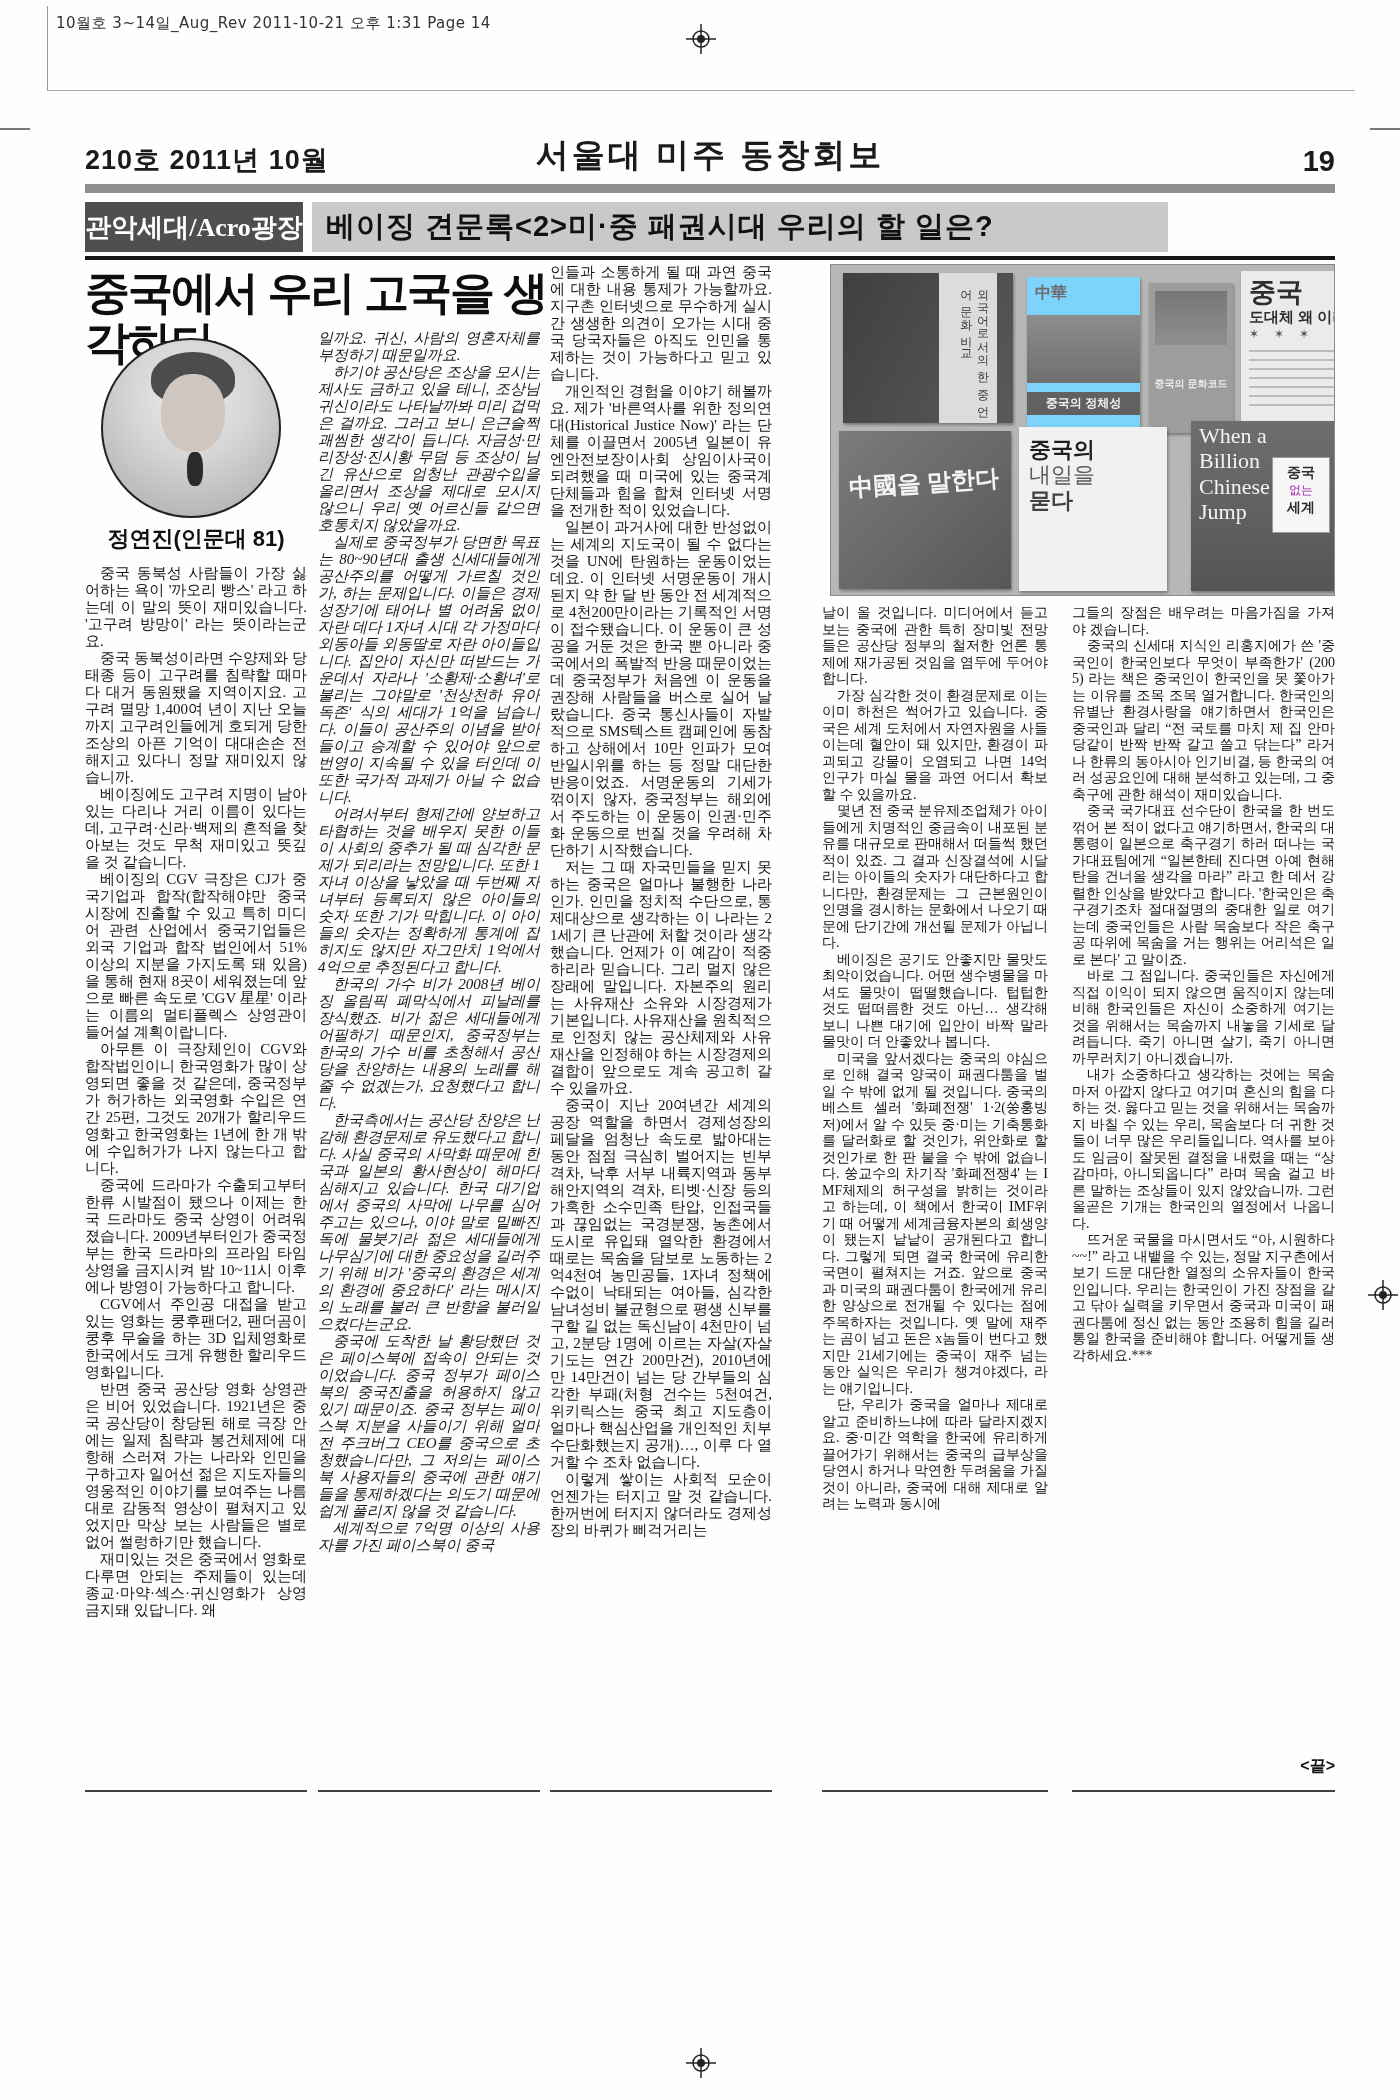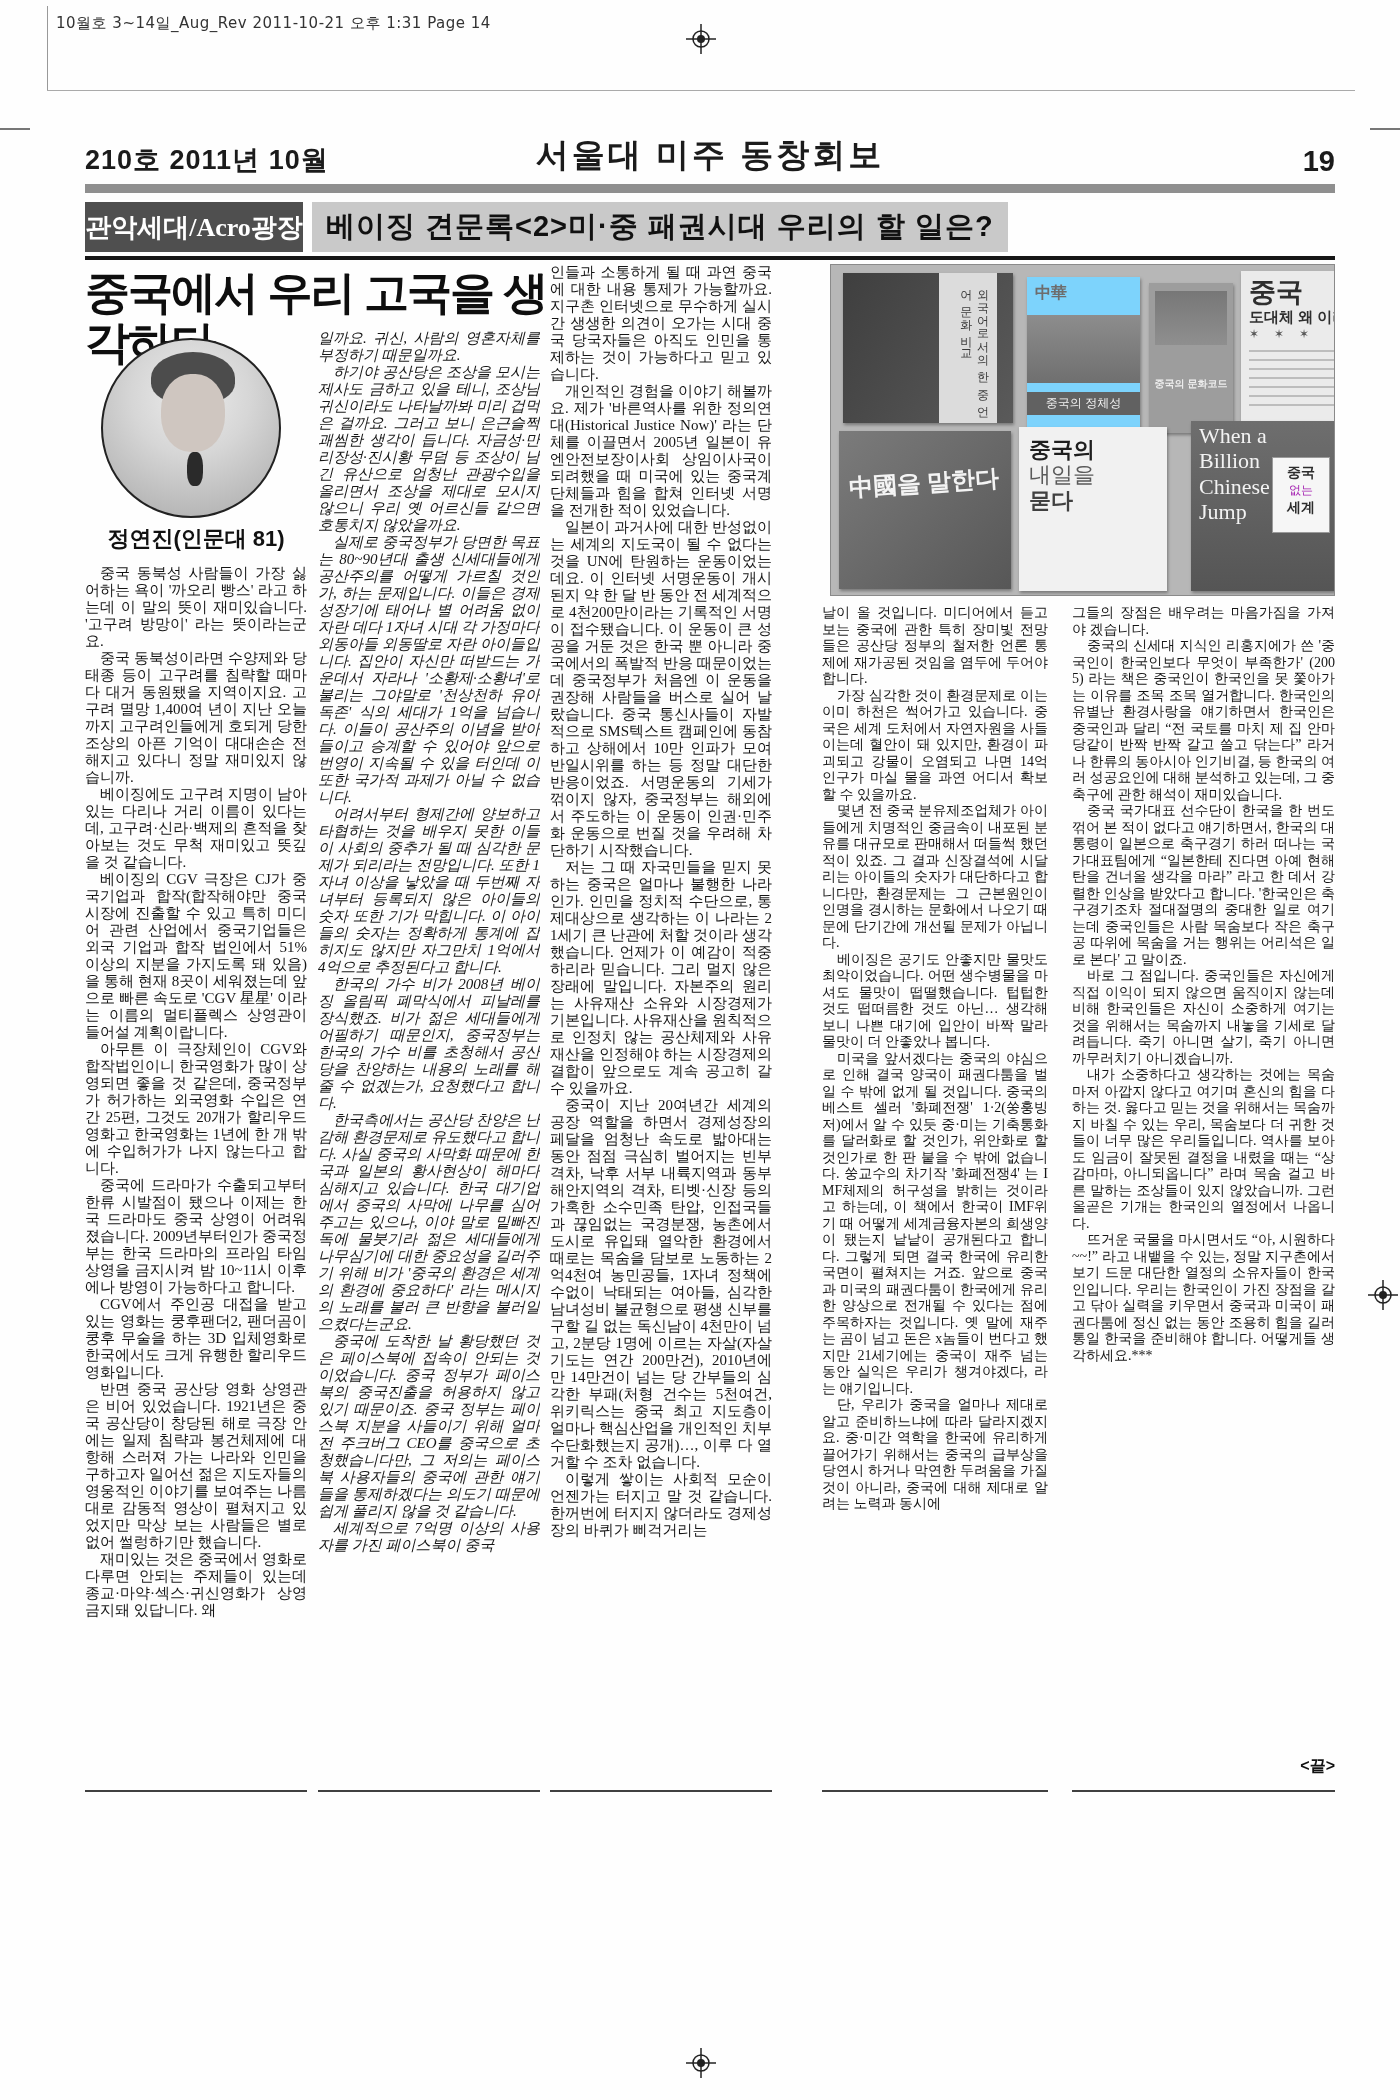--- a/index.html
+++ b/index.html
@@ -22,21 +22,21 @@
   .masthead{position:absolute;left:85px;top:128px;width:1250px;height:52px;
             font-family:"Liberation Sans",sans-serif;font-weight:bold;}
   .mast-issue{position:absolute;left:0;bottom:2px;font-size:27px;letter-spacing:1px;}
   .mast-title{position:absolute;left:0;right:0;bottom:2px;text-align:center;font-size:33px;letter-spacing:3px;}
   .mast-page{position:absolute;right:0;bottom:2px;font-size:29px;}
   .mast-rule{position:absolute;left:85px;top:184px;width:1250px;height:9px;background:#8f8f8f;}
   
   .sec-box{position:absolute;left:85px;top:202px;width:218px;height:50px;background:#4f4f4f;
            color:#fff;font-size:26px;font-weight:bold;display:flex;align-items:center;justify-content:center;
            font-family:"Liberation Serif",serif;letter-spacing:0px;}
-  .series-box{position:absolute;left:312px;top:202px;width:696px;height:50px;background:#c9c9c9;
+  .series-box{position:absolute;left:312px;top:202px;width:856px;height:50px;background:#c9c9c9;
            color:#111;font-size:29px;font-weight:bold;display:flex;align-items:center;padding-left:14px;
            font-family:"Liberation Sans",sans-serif;letter-spacing:1px;box-sizing:border-box;}
   .banner-rule{position:absolute;left:85px;top:256px;width:1250px;height:4px;background:#161616;}
   
   .headline{position:absolute;left:85px;top:268px;width:470px;font-family:"Liberation Sans",sans-serif;
             font-size:45px;font-weight:900;letter-spacing:-2px;color:#0e0e0e;line-height:1.1;}
   .author-photo{position:absolute;left:101px;top:338px;width:176px;height:176px;border-radius:50%;
             border:2px solid #222;background:radial-gradient(circle at 50% 32%, #ececec 0%, #d6d6d6 40%, #a8a8a8 100%);overflow:hidden;}
   .author-photo .hair{position:absolute;left:48px;top:12px;width:84px;height:52px;border-radius:50% 50% 40% 40%;background:#4c4c4c;}
   .author-photo .face{position:absolute;left:58px;top:34px;width:64px;height:78px;border-radius:46%;background:#cfc6c0;}
@@ -61,21 +61,21 @@
          border:1px solid #8a8a8a;box-sizing:border-box;overflow:hidden;}
   .photo *{box-sizing:border-box;}
   .book{position:absolute;box-shadow:1px 2px 3px rgba(0,0,0,.35);}
   .bookA{left:12px;top:8px;width:170px;height:150px;background:linear-gradient(120deg,#3f3f3f,#5a5a5a);}
   .bookA .strip{position:absolute;left:96px;top:0;width:58px;height:150px;background:#dcdcdc;
         writing-mode:vertical-rl;font-size:12px;color:#3a3a3a;padding:8px 6px;line-height:1.4;letter-spacing:1px;}
   .bookB{left:196px;top:12px;width:113px;height:152px;background:#7dd3fc;}
   .bookB .cjk{position:absolute;left:8px;top:6px;font-size:16px;color:#6d6d6d;font-weight:bold;}
   .bookB .roof{position:absolute;left:0;top:38px;width:100%;height:68px;background:linear-gradient(#8d8d8d,#6f6f6f);}
   .bookB .band{position:absolute;left:0;bottom:14px;width:100%;background:#616161;color:#f2f2f2;
-        font-size:12px;font-weight:normal;text-align:center;padding:3px 11px;font-family:"Liberation Sans",sans-serif;}
+        font-size:12px;font-weight:bold;text-align:center;padding:3px 11px;font-family:"Liberation Sans",sans-serif;}
   .bookC{left:318px;top:18px;width:84px;height:150px;background:#9d9d9d;}
   .bookC .img{position:absolute;left:6px;top:8px;width:72px;height:54px;background:linear-gradient(#777,#8f8f8f);}
   .bookC .label{position:absolute;left:0;bottom:42px;width:100%;text-align:center;color:#ededed;
         font-size:10px;font-weight:bold;font-family:"Liberation Sans",sans-serif;}
   .bookD{left:410px;top:6px;width:140px;height:168px;background:#ebebeb;padding:8px;}
   .bookD .t1{font-family:"Liberation Sans",sans-serif;font-size:27px;font-weight:900;color:#2e2e2e;line-height:1;}
   .bookD .t2{font-family:"Liberation Sans",sans-serif;font-size:15px;font-weight:800;color:#2e2e2e;margin-top:2px;}
   .bookD .stars{color:#555;font-size:12px;letter-spacing:6px;}
   .bookD .lines{margin-top:8px;height:62px;background:repeating-linear-gradient(#bdbdbd 0 2px,transparent 2px 9px);}
   .bookE{left:8px;top:166px;width:172px;height:158px;background:linear-gradient(135deg,#7b7b7b,#575757);}

